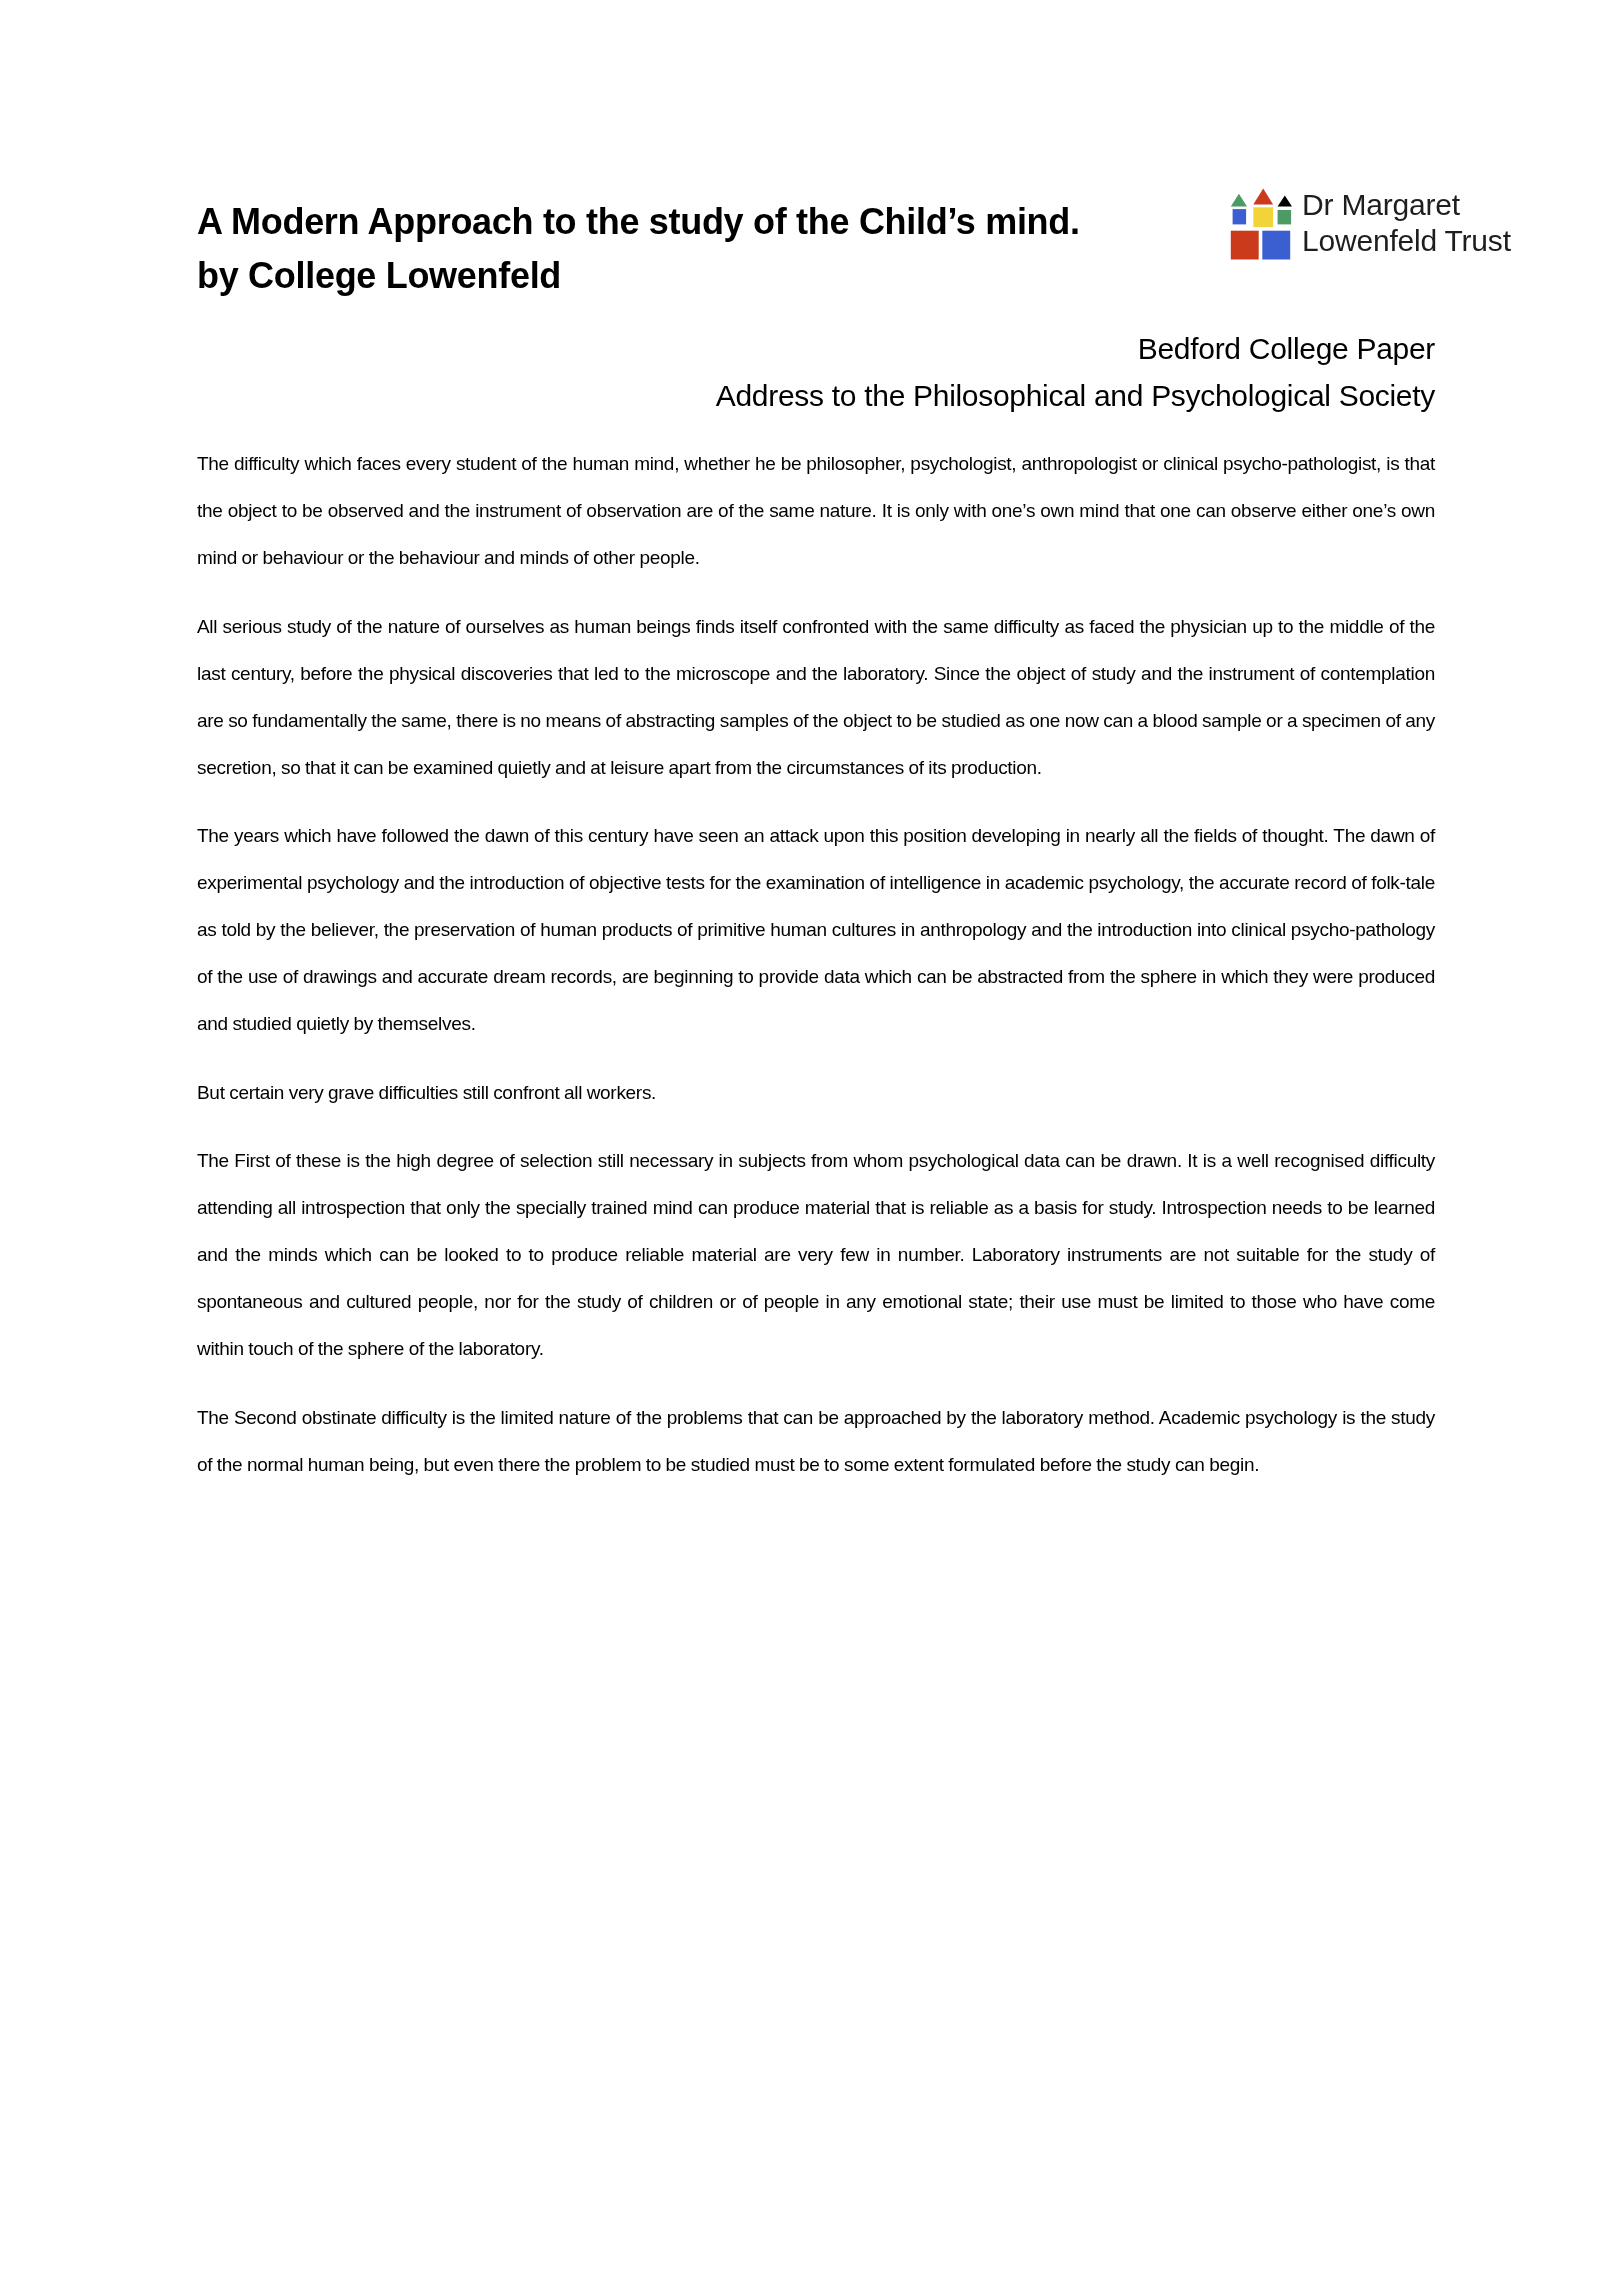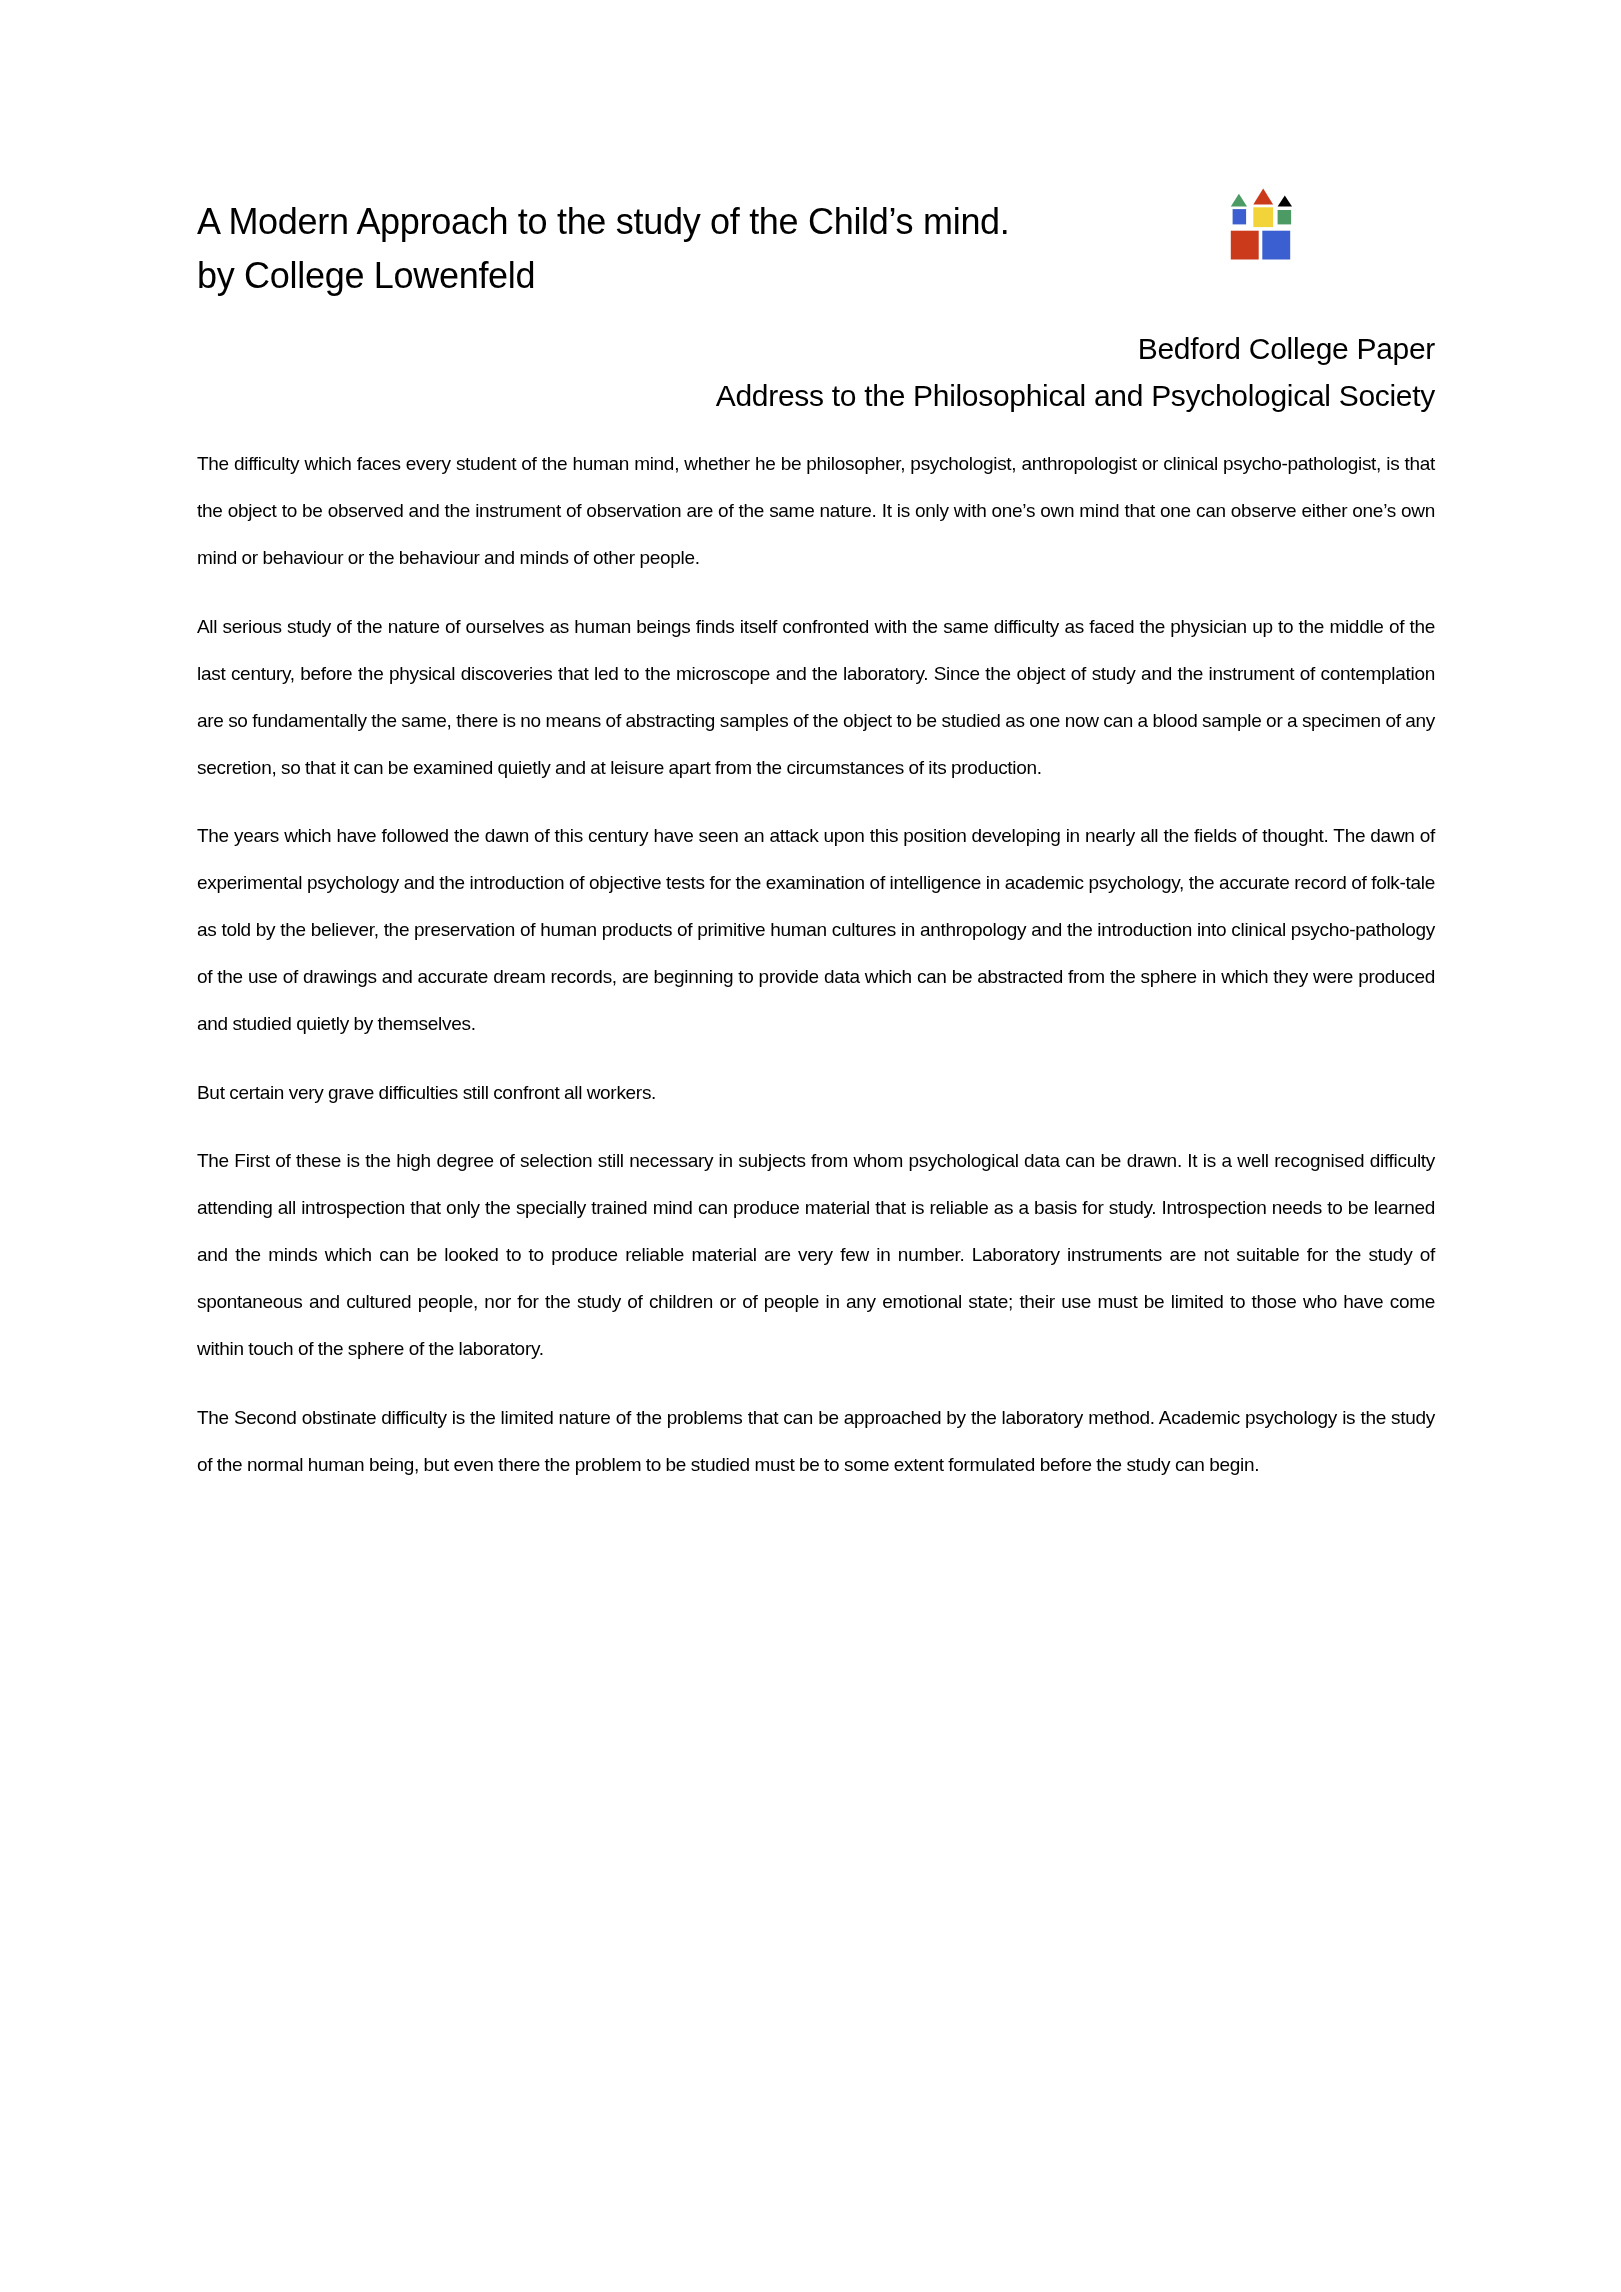--- a/index.html
+++ b/index.html
@@ -18,21 +18,21 @@
     .page {
       position: absolute;
       left: 197px;
       top: 195px;
       width: 1238px;
     }
     .title {
       font-size: 36px;
       line-height: 54px;
       margin: 0;
-      font-weight: normal;
+      font-weight: bold;
       letter-spacing: -0.3px;
     }
     .subtitle-block {
       margin-top: 21.5px;
     }
     .subline {
       font-size: 30px;
       line-height: 47px;
       margin: 0;
       letter-spacing: -0.3px;
@@ -81,20 +81,24 @@
     <polygon points="27,24 38,6 49,24" fill="#cc3a1c"></polygon>
     <polygon points="54,26 62,14 70,26" fill="#000000"></polygon>
 
     <rect x="4" y="29" width="15" height="17" fill="#3b5fd0"></rect>
     <rect x="27" y="27" width="22" height="22" fill="#f2d43a"></rect>
     <rect x="54" y="30" width="15" height="16" fill="#4c9a64"></rect>
 
     <rect x="2" y="53" width="31" height="32" fill="#cc3a1c"></rect>
     <rect x="37" y="53" width="31" height="32" fill="#3b5fd0"></rect>
   </svg>
+  <div class="logo-text">
+    <div>Dr Margaret</div>
+    <div>Lowenfeld Trust</div>
+  </div>
 </div>
 
 <div class="page">
   <h1 class="title">
     <span>A Modern Approach to the study of the Child’s mind.</span><br>
     <span>by College Lowenfeld</span>
   </h1>
 
   <div class="subtitle-block">
     <p class="subline">Bedford College Paper</p>

